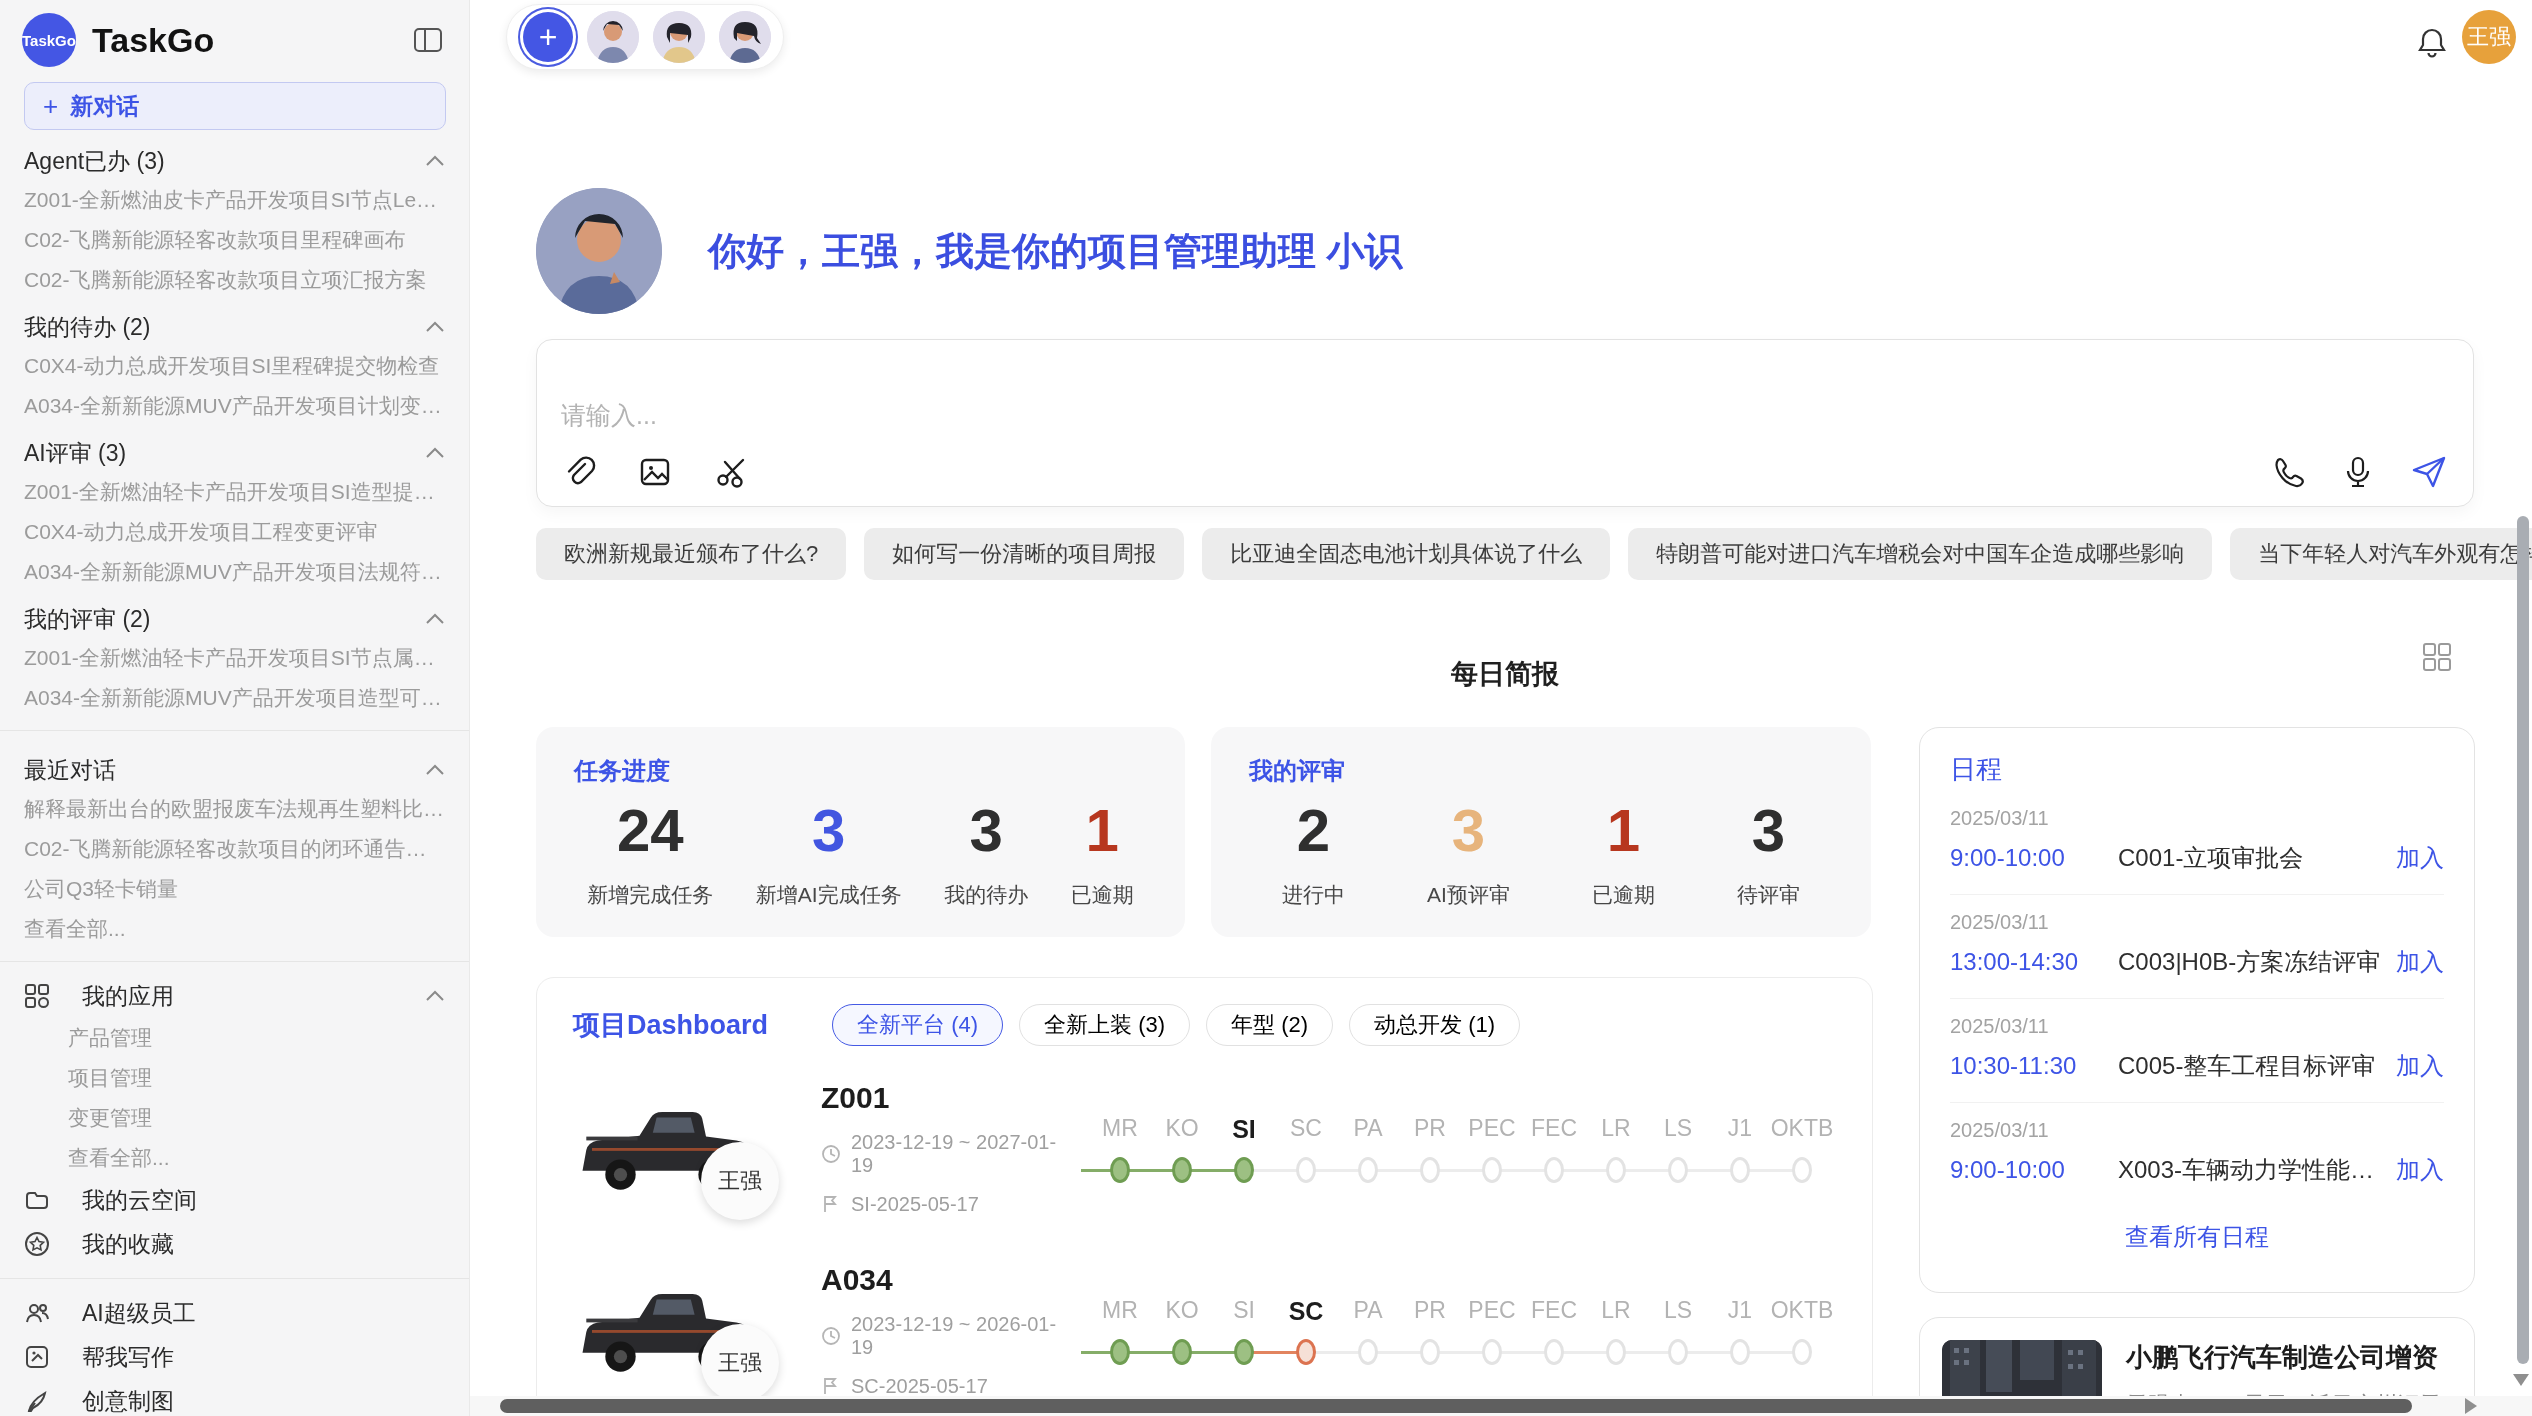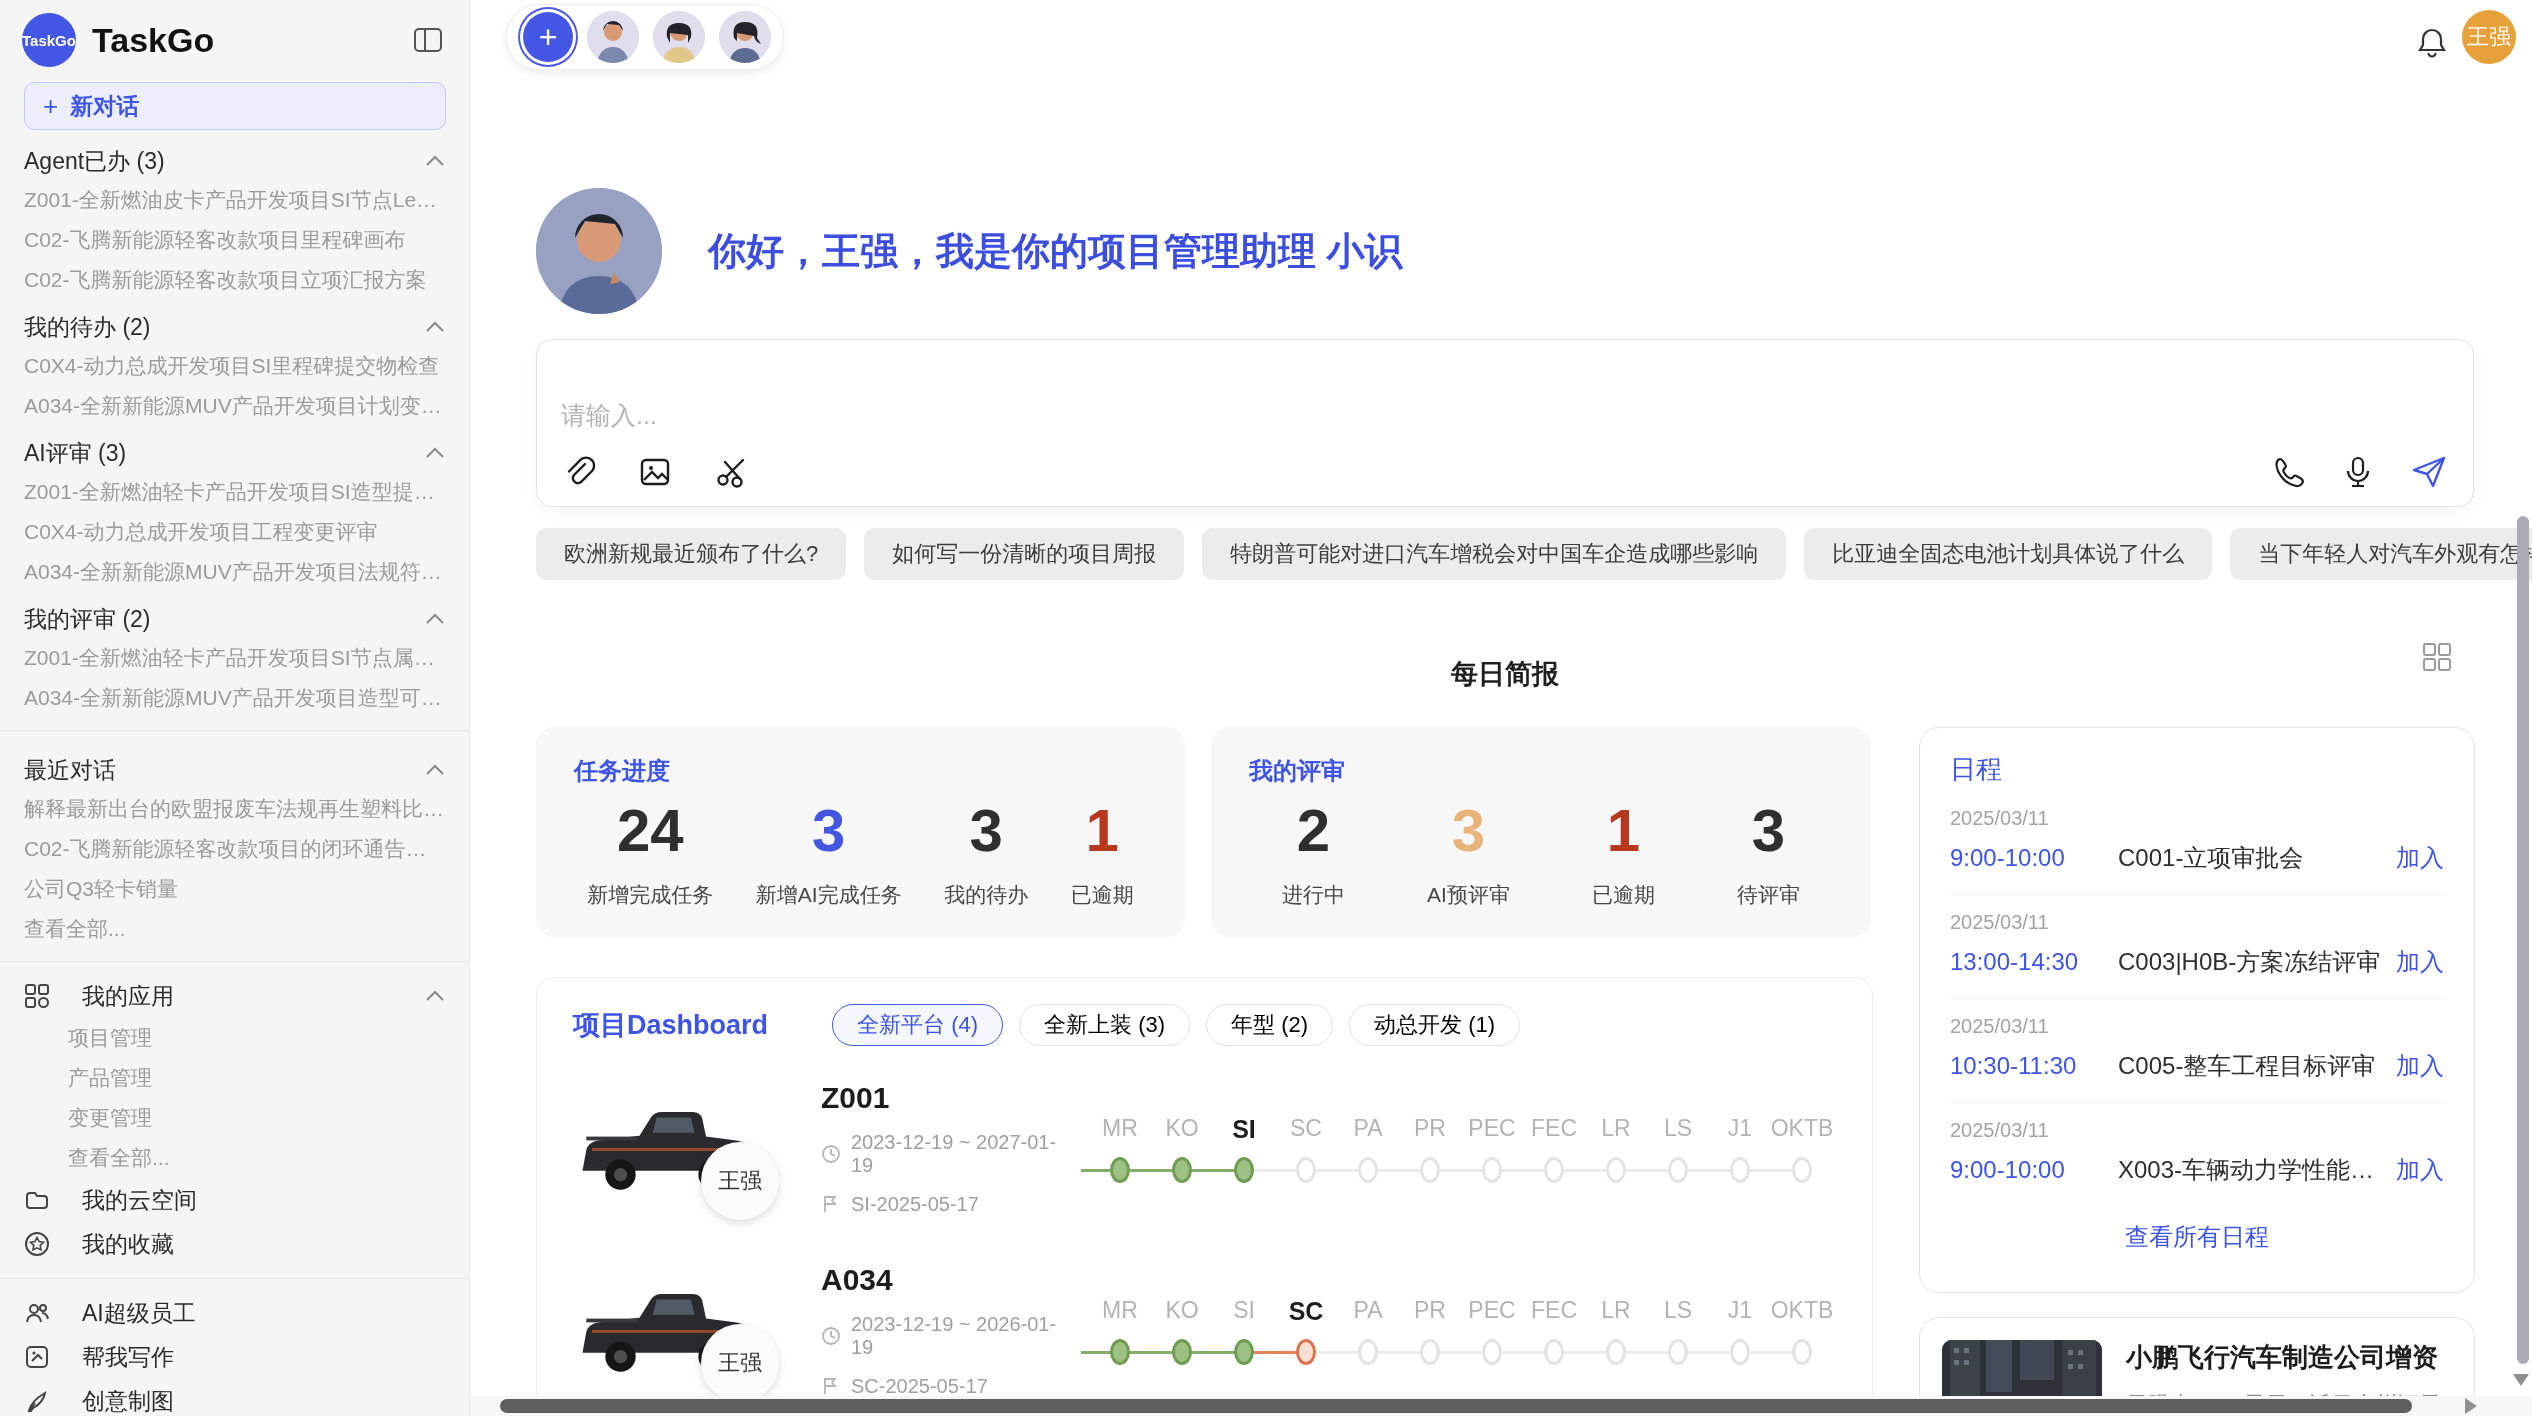--- a/index.html
+++ b/index.html
@@ -226,22 +226,22 @@
             <rect x="15" y="15" width="9" height="9" rx="4.5" fill="none" stroke="#444" stroke-width="2"></rect>
           </svg>
       </span>
       <span class="grow">我的应用</span>
       <span class="chev">
           <svg width="20" height="12" viewBox="0 0 20 12">
             <polyline points="2,10 10,2 18,10" fill="none" stroke="#8a8a8a" stroke-width="2"></polyline>
           </svg>
         </span>
     </div>
+    <div class="sb-item sb-sub">产品管理</div>
     <div class="sb-item sb-sub">项目管理</div>
-    <div class="sb-item sb-sub">产品管理</div>
     <div class="sb-item sb-sub">变更管理</div>
     <div class="sb-item sb-sub">查看全部...</div>
 
     <div class="sb-row">
       <span>
         <svg width="26" height="26" viewBox="0 0 26 26">
             <path d="M3 9 q0-3 3-3 h5 l2 3 h7 q3 0 3 3 v6 q0 3 -3 3 h-14 q-3 0 -3-3 z" fill="none" stroke="#444" stroke-width="2"></path>
           </svg>
       </span>
       <span class="grow">我的云空间</span>
@@ -404,22 +404,22 @@
               <line x1="16" y1="20" x2="33" y2="4" stroke="#3d54e6" stroke-width="2.4"></line>
             </svg>
         </span>
       </button>
     </div>
   </div>
 
   <div class="chips">
     <button class="chip">欧洲新规最近颁布了什么?</button>
     <button class="chip">如何写一份清晰的项目周报</button>
+    <button class="chip">比亚迪全固态电池计划具体说了什么</button>
     <button class="chip">特朗普可能对进口汽车增税会对中国车企造成哪些影响</button>
-    <button class="chip">比亚迪全固态电池计划具体说了什么</button>
     <button class="chip">当下年轻人对汽车外观有怎样的喜好趋势</button>
   </div>
 
   <div class="briefing-title">每日简报</div>
   <button class="icon-btn grid-btn">
     <span>
       <svg width="30" height="30" viewBox="0 0 30 30">
           <rect x="2" y="2" width="11" height="11" rx="2" fill="none" stroke="#9a9a9a" stroke-width="2"></rect>
           <rect x="17" y="2" width="11" height="11" rx="2" fill="none" stroke="#9a9a9a" stroke-width="2"></rect>
           <rect x="2" y="17" width="11" height="11" rx="2" fill="none" stroke="#9a9a9a" stroke-width="2"></rect>

